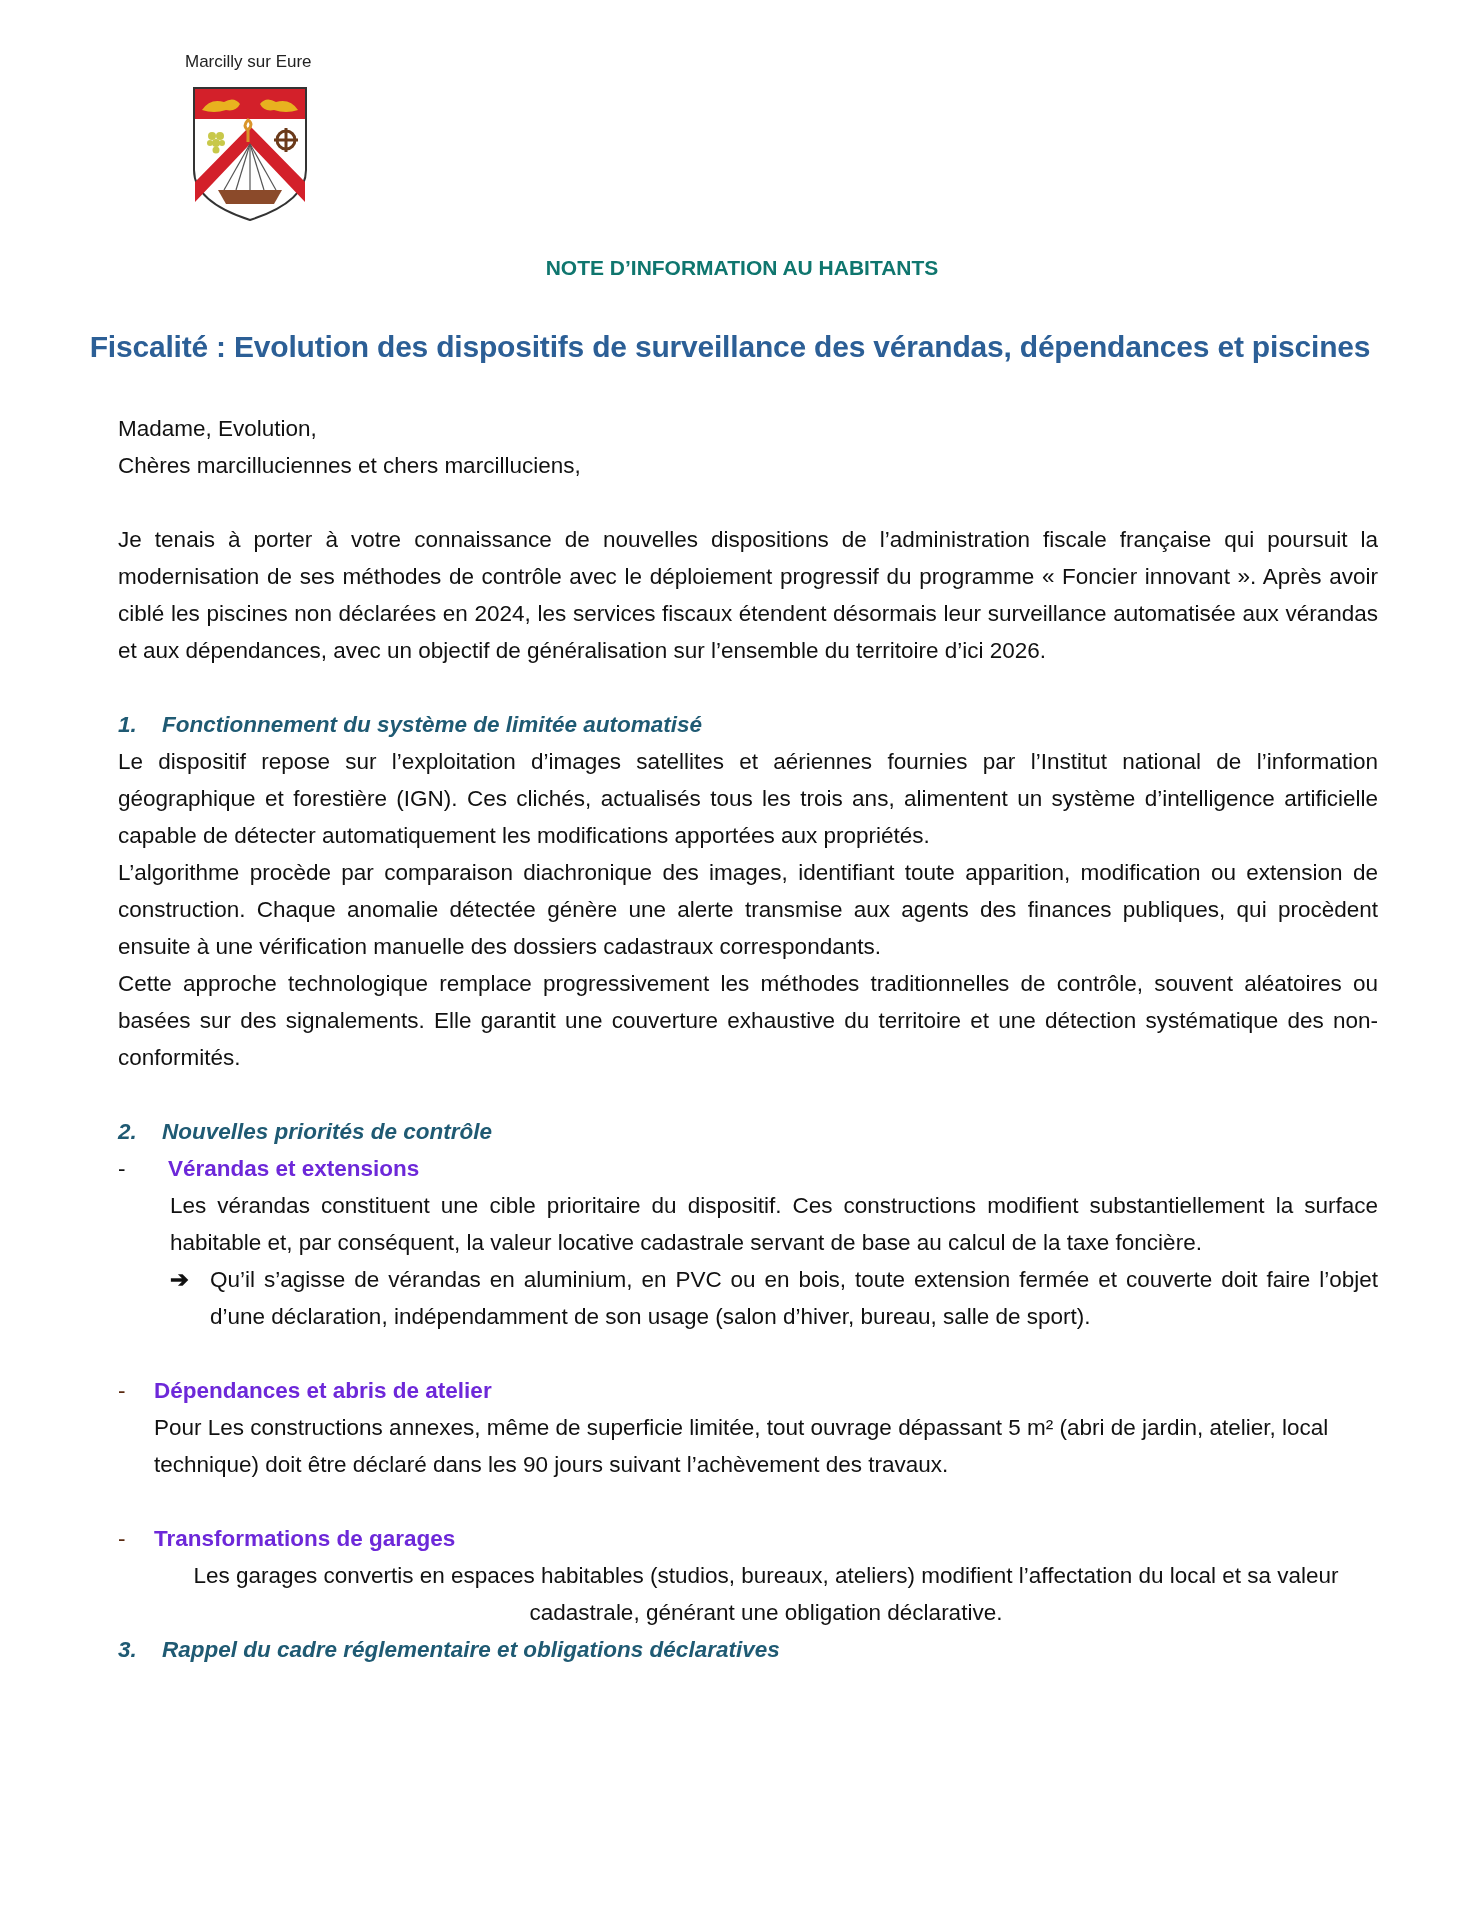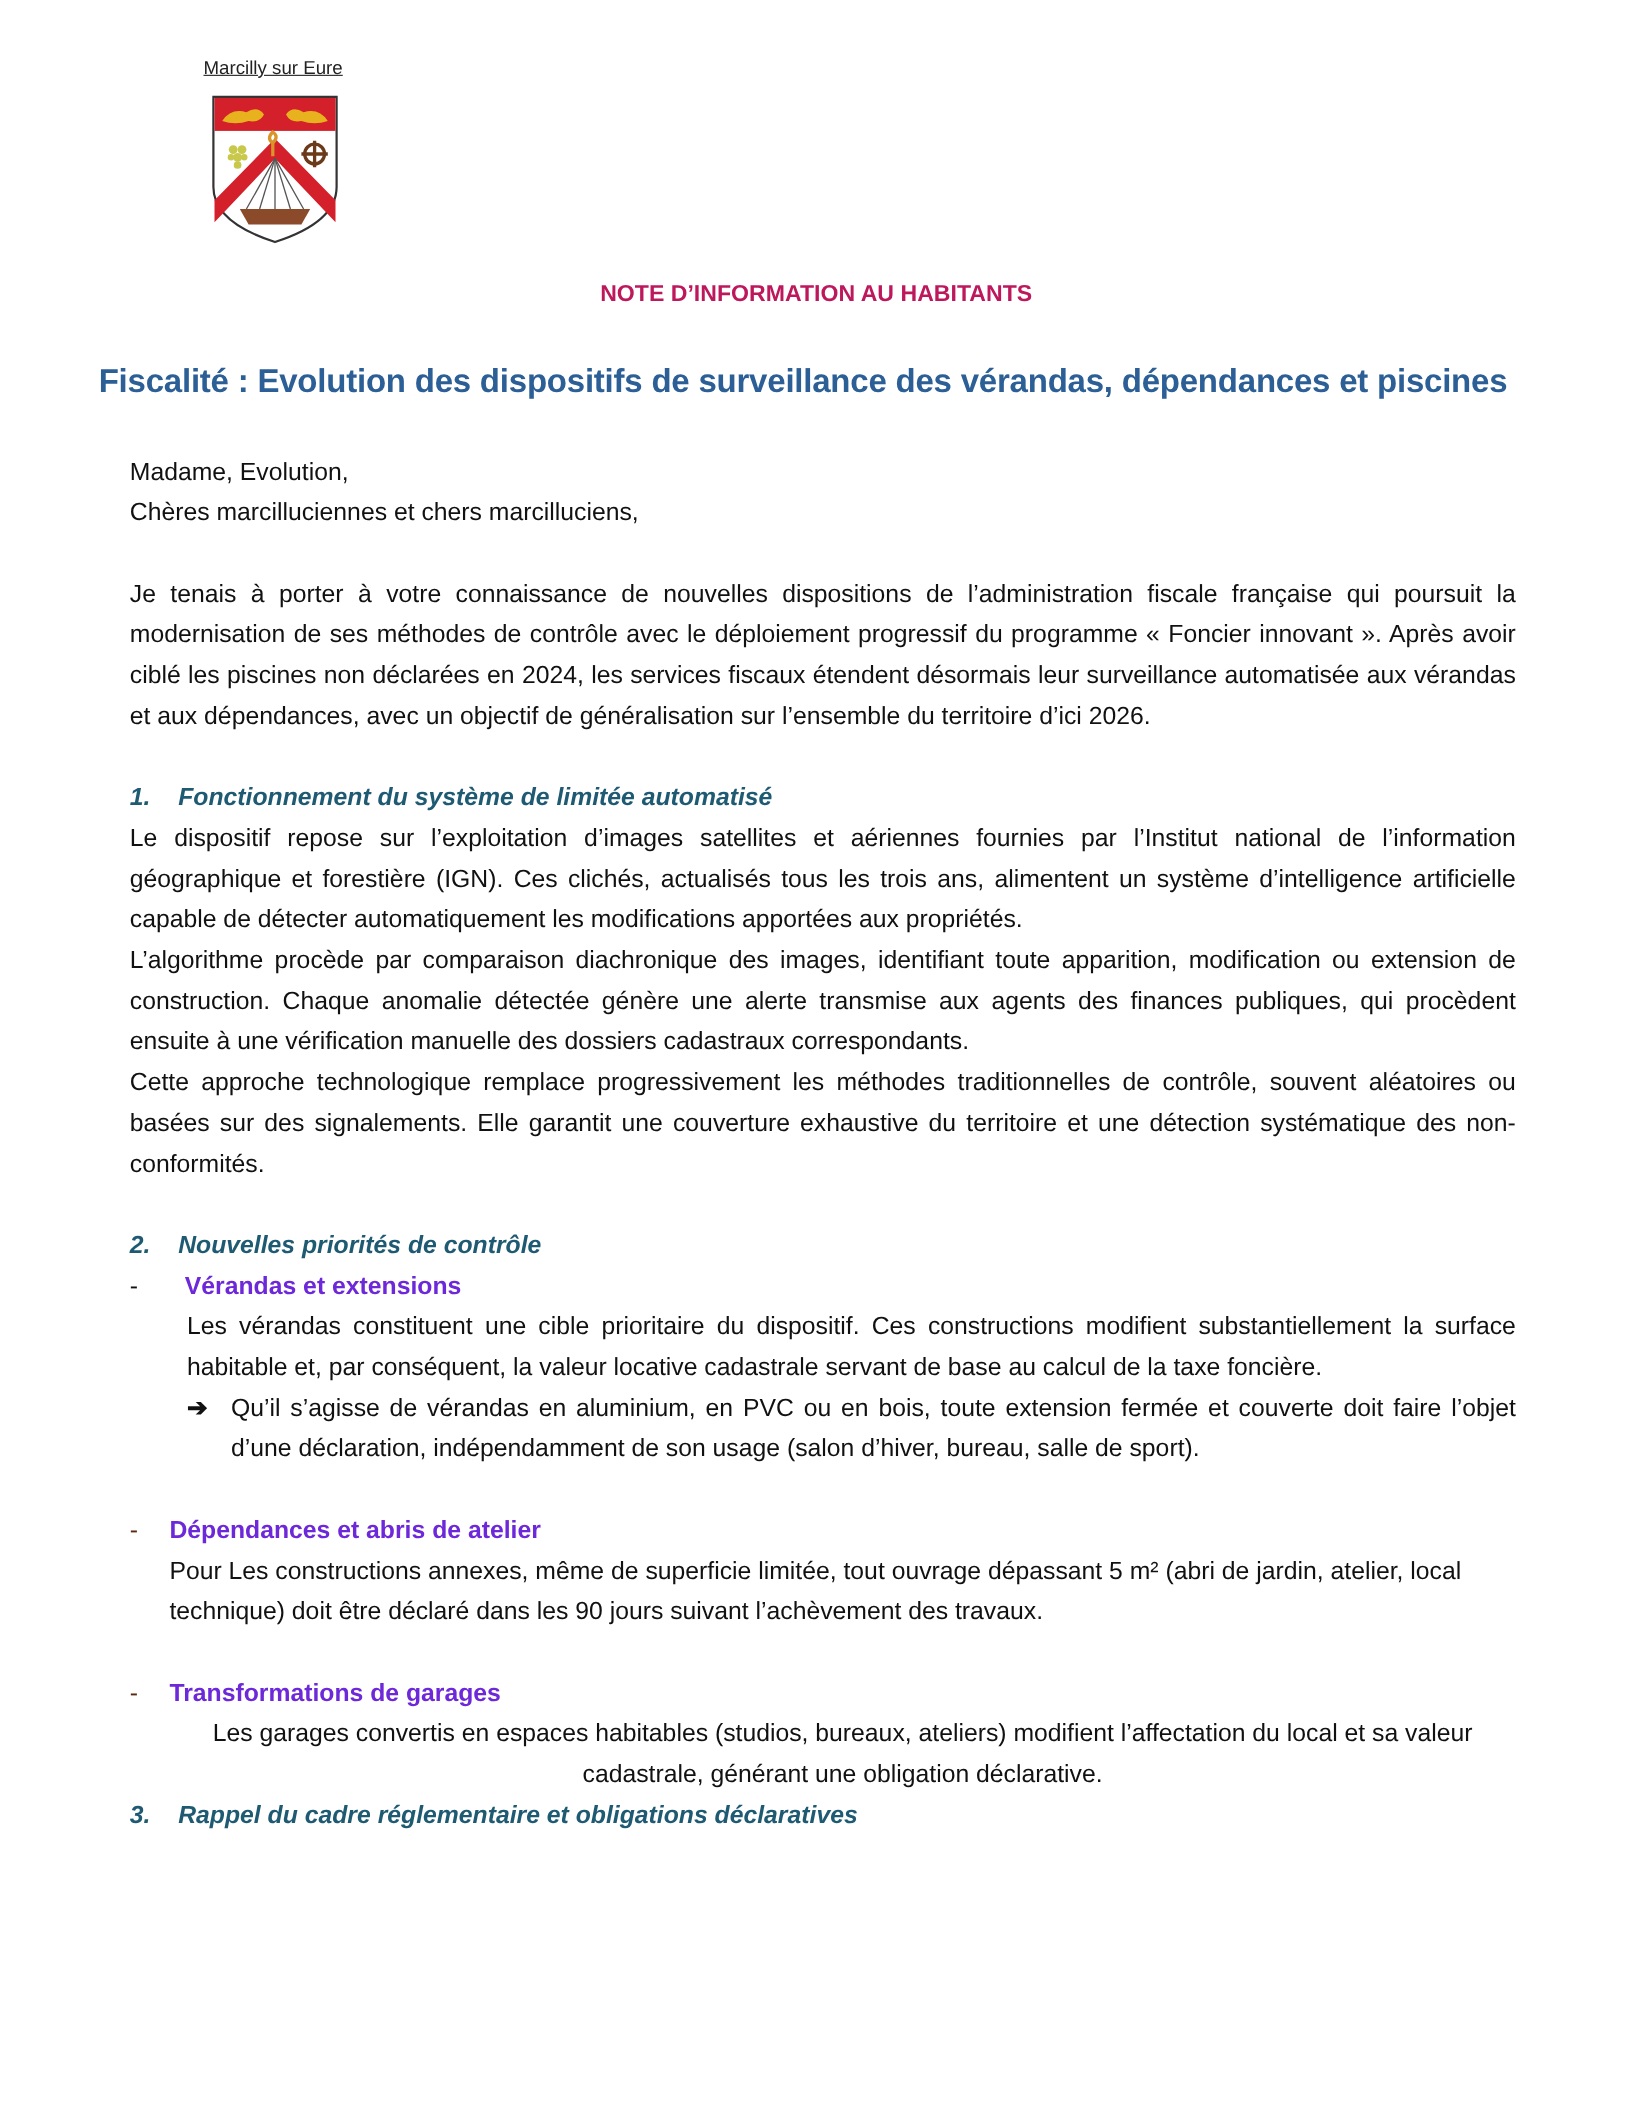--- a/index.html
+++ b/index.html
@@ -1,21 +1,21 @@
 <!DOCTYPE html>
 <html><head>
 <meta charset="utf-8">
 <style>
   html, body { margin:0; padding:0; background:#ffffff; }
   body { width:1484px; height:1920px; position:relative; overflow:hidden;
          font-family:"Liberation Sans", sans-serif; color:#111; }
   .abs { position:absolute; }
-  .commune { left:185px; top:52px; font-size:17px; color:#222;text-decoration:underline; }
+  .commune { left:185px; top:52px; font-size:17px; color:#222; }
   .shield { left:190px; top:84px; width:120px; height:140px; }
-  .note-title { left:0; width:1484px; top:256px; text-align:center; font-weight:bold; font-size:21px; color:#be185d; }
+  .note-title { left:0; width:1484px; top:256px; text-align:center; font-weight:bold; font-size:21px; color:#0f766e; }
   .main-title { left:0; width:1460px; top:330px; text-align:center; font-weight:bold; font-size:30px; color:#2c5f96; letter-spacing:-0.2px; }
   .content { left:118px; top:410px; width:1260px; font-size:22.5px; line-height:37px; }
   .p { margin:0; text-align:justify; }
   .gap { height:37px; }
   .h-num { color:#1f5a73; font-style:italic; font-weight:bold; display:flex; }
   .h-num .n { width:44px; }
   .sub { display:flex; }
   .sub .dash { width:50px; }
   .sub .t { color:#6d28d9; font-weight:bold; }
   .ind1 { padding-left:52px; }

